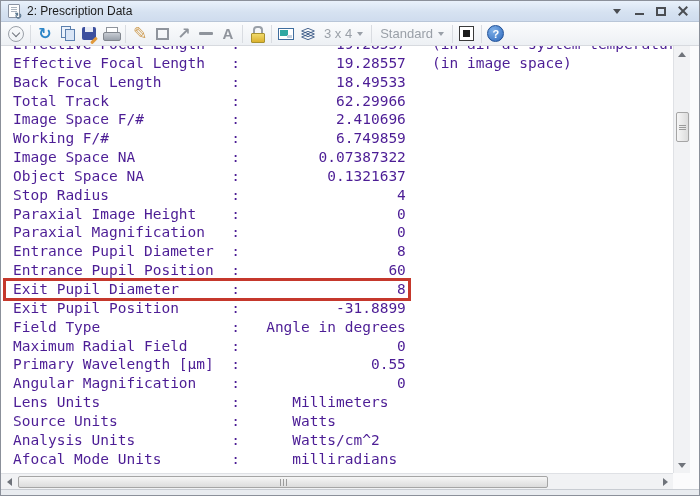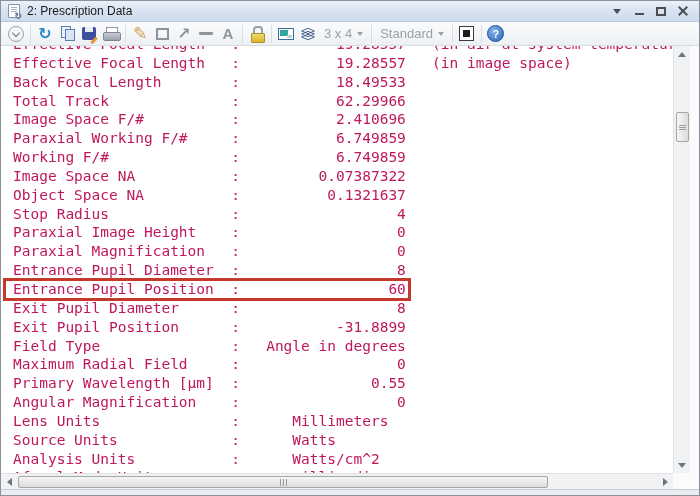--- a/index.html
+++ b/index.html
@@ -75,21 +75,21 @@
   .ic-frame::before{content:"";width:7px;height:7px;background:#1c1c1c;}
   .ic-help{width:17px;height:17px;border-radius:50%;border:1px solid #1f4f96;
     background:radial-gradient(circle at 35% 30%,#7fb0e8,#2d69bd);color:#fff;
     font-size:11px;font-weight:bold;display:flex;align-items:center;justify-content:center;}
   
   .body{flex:1 1 auto;display:flex;min-height:0;}
   .content{width:672px;flex:0 0 672px;background:#fff;position:relative;overflow:hidden;}
   .text-block{margin-top:-11px;padding-left:12px;}
   .prow{
     font-family:"DejaVu Sans Mono","Liberation Mono",monospace;
-    font-size:14.5px;line-height:18.85px;height:18.85px;white-space:pre;color:#be185d;
+    font-size:14.5px;line-height:18.85px;height:18.85px;white-space:pre;color:#4c1d95;
   }
   #hl-box{position:absolute;left:2px;width:408px;height:23px;border:3px solid #c5382c;}
   
   .vsb{width:17px;flex:0 0 17px;background:#f1f2f4;border-left:1px solid #dfe1e5;position:relative;}
   .right-strip{width:9px;flex:0 0 9px;background:#fbfbfc;}
   .sb-btn{position:absolute;width:100%;height:16px;display:flex;align-items:center;justify-content:center;}
   .sb-btn.up{top:0;} .sb-btn.down{bottom:0;}
   .tri-u{width:0;height:0;border-left:4px solid transparent;border-right:4px solid transparent;border-bottom:5px solid #6f737a;}
   .tri-d{width:0;height:0;border-left:4px solid transparent;border-right:4px solid transparent;border-top:5px solid #6f737a;}
   .tri-l{width:0;height:0;border-top:4px solid transparent;border-bottom:4px solid transparent;border-right:5px solid #6f737a;}
@@ -200,21 +200,20 @@
   </div>
 
   <div class="body">
     <div class="content">
       <div class="text-block">
           <div class="prow">Effective Focal Length   :           19.28557   (in air at system temperatur</div>
           <div class="prow">Effective Focal Length   :           19.28557   (in image space)</div>
           <div class="prow">Back Focal Length        :           18.49533</div>
           <div class="prow">Total Track              :           62.29966</div>
           <div class="prow">Image Space F/#          :           2.410696</div>
-          <div class="prow">Paraxial Working F/#     :           6.749859</div>
           <div class="prow">Working F/#              :           6.749859</div>
           <div class="prow">Image Space NA           :         0.07387322</div>
           <div class="prow">Object Space NA          :          0.1321637</div>
           <div class="prow">Stop Radius              :                  4</div>
           <div class="prow">Paraxial Image Height    :                  0</div>
           <div class="prow">Paraxial Magnification   :                  0</div>
           <div class="prow">Entrance Pupil Diameter  :                  8</div>
           <div class="prow">Entrance Pupil Position  :                 60</div>
           <div class="prow">Exit Pupil Diameter      :                  8</div>
           <div class="prow">Exit Pupil Position      :           -31.8899</div>

